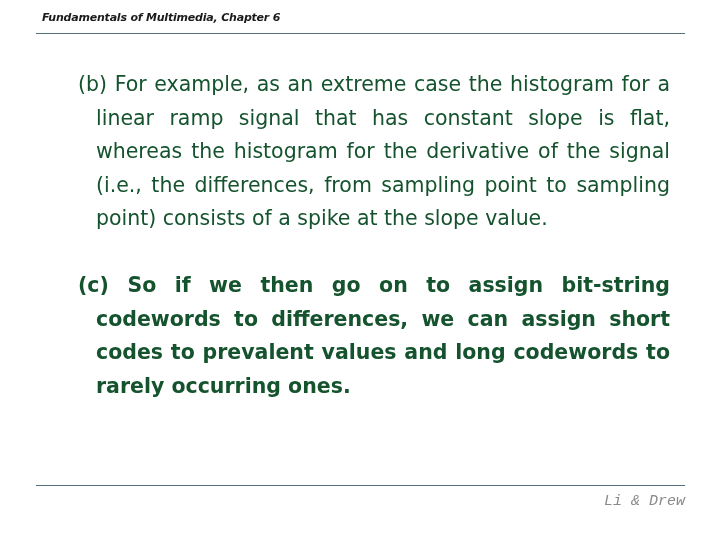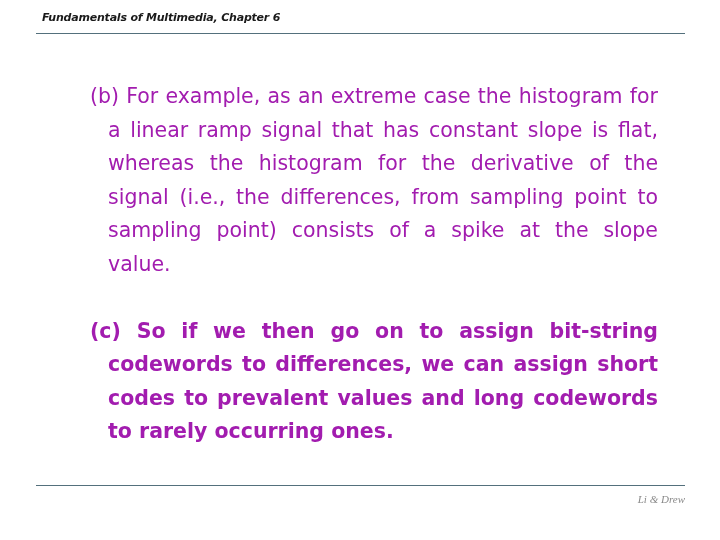--- a/index.html
+++ b/index.html
@@ -51,26 +51,26 @@
     position: absolute;
     left: 78px;
     top: 68px;
     width: 592px;
   }
 
   .para {
     font-family: "DejaVu Sans", sans-serif;
     font-size: 20.5px;
     line-height: 33.5px;
-    color: #a21caf;
+    color: #14532d;
     text-align: justify;
     text-justify: inter-word;
     padding-left: 18px;
     text-indent: -18px;
-    margin: 12px;
+    margin: 0;
     -webkit-hyphens: none;
     hyphens: none;
   }
   .para + .para {
     margin-top: 33.5px;
     font-weight: bold;
   }
   .para .marker {
     
     white-space: nowrap;
@@ -100,23 +100,23 @@
     font-family: "DejaVu Sans", sans-serif;
     font-size: 11px;
     color: #7a7a7a;
     margin-left: -36px;
     width: 720px;
   }
   .attribution {
     position: absolute;
     right: 0;
     top: 0;
-    font-family: Liberation Serif, serif;
+    font-family: Liberation Mono, monospace;
     font-style: italic;
-    font-size: 11px;
+    font-size: 15px;
     color: #8a8a8a;
     white-space: nowrap;
   }
 </style>
 </head>
 <body>
 
 <div class="slide">
 
   <div class="header">

